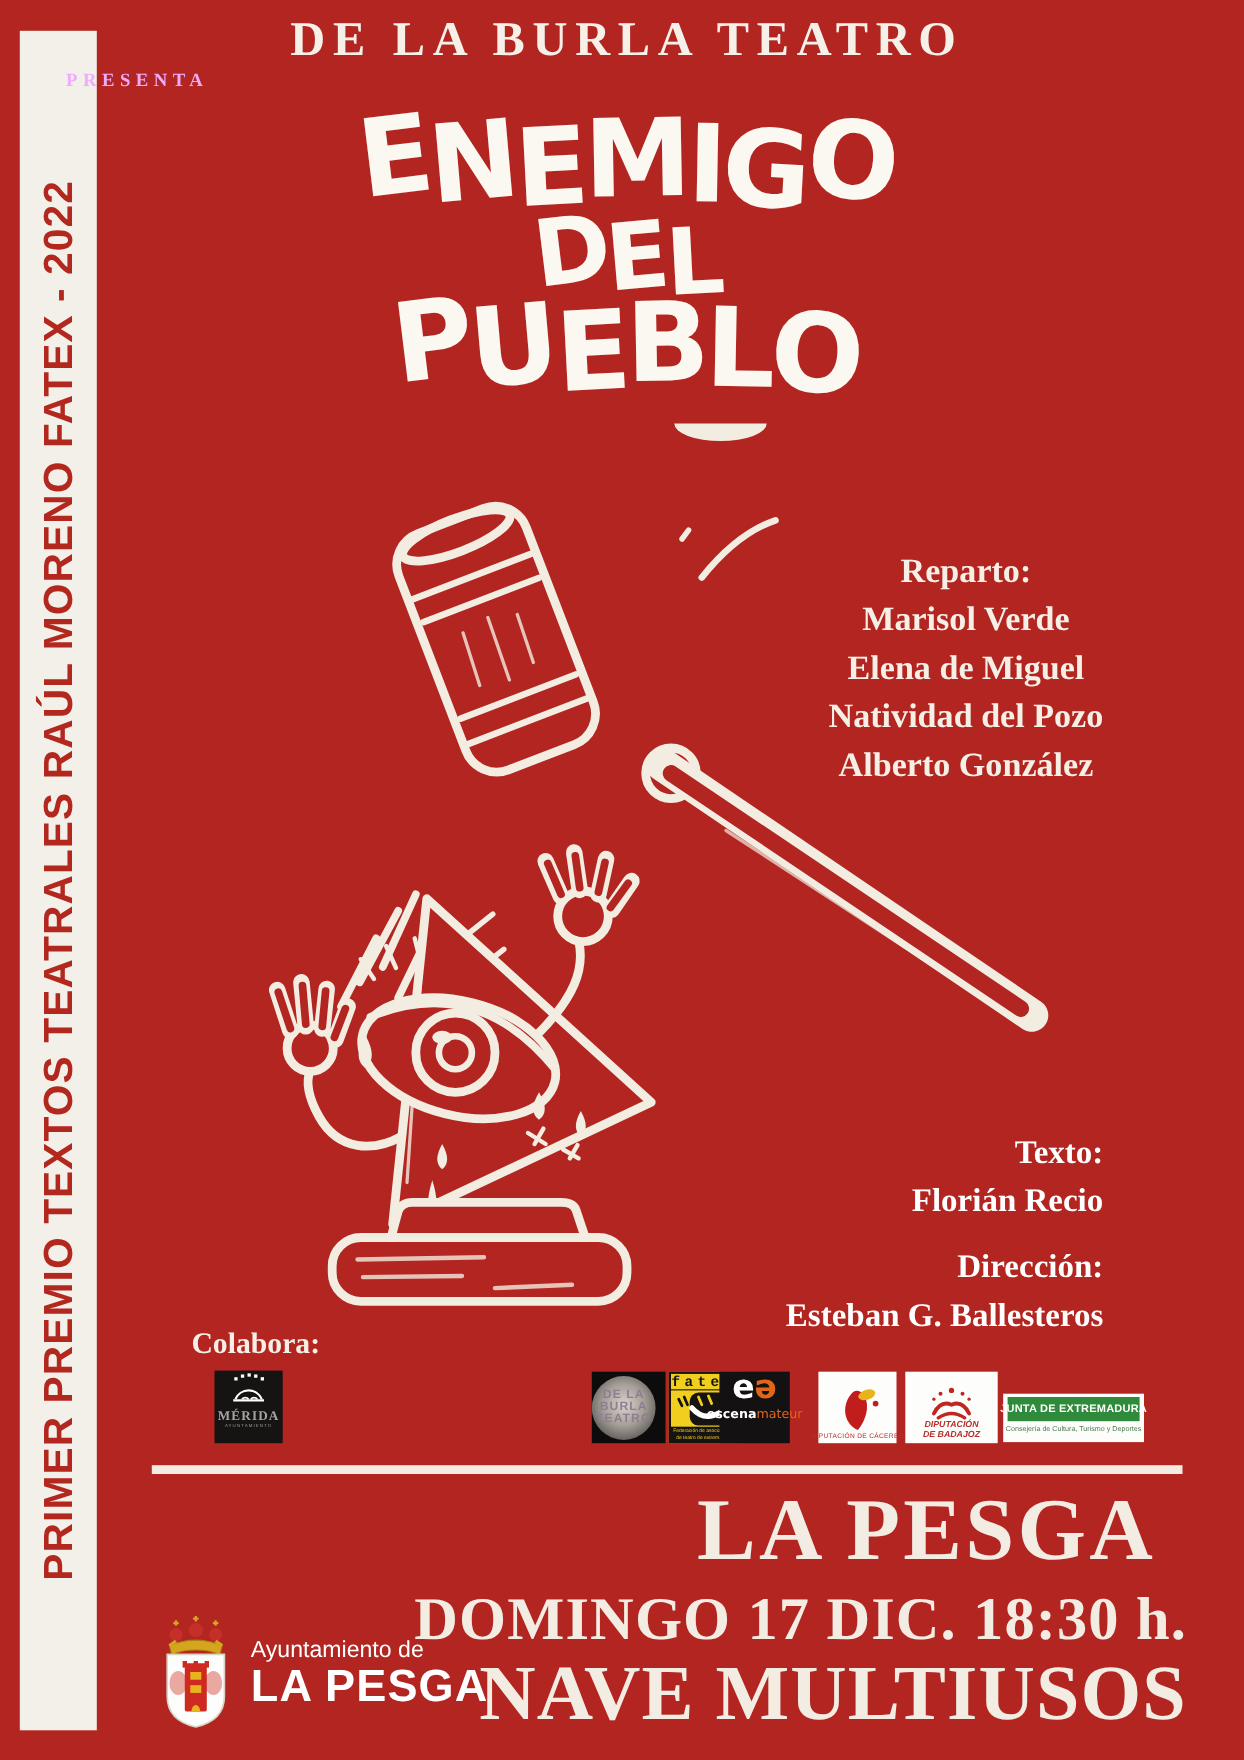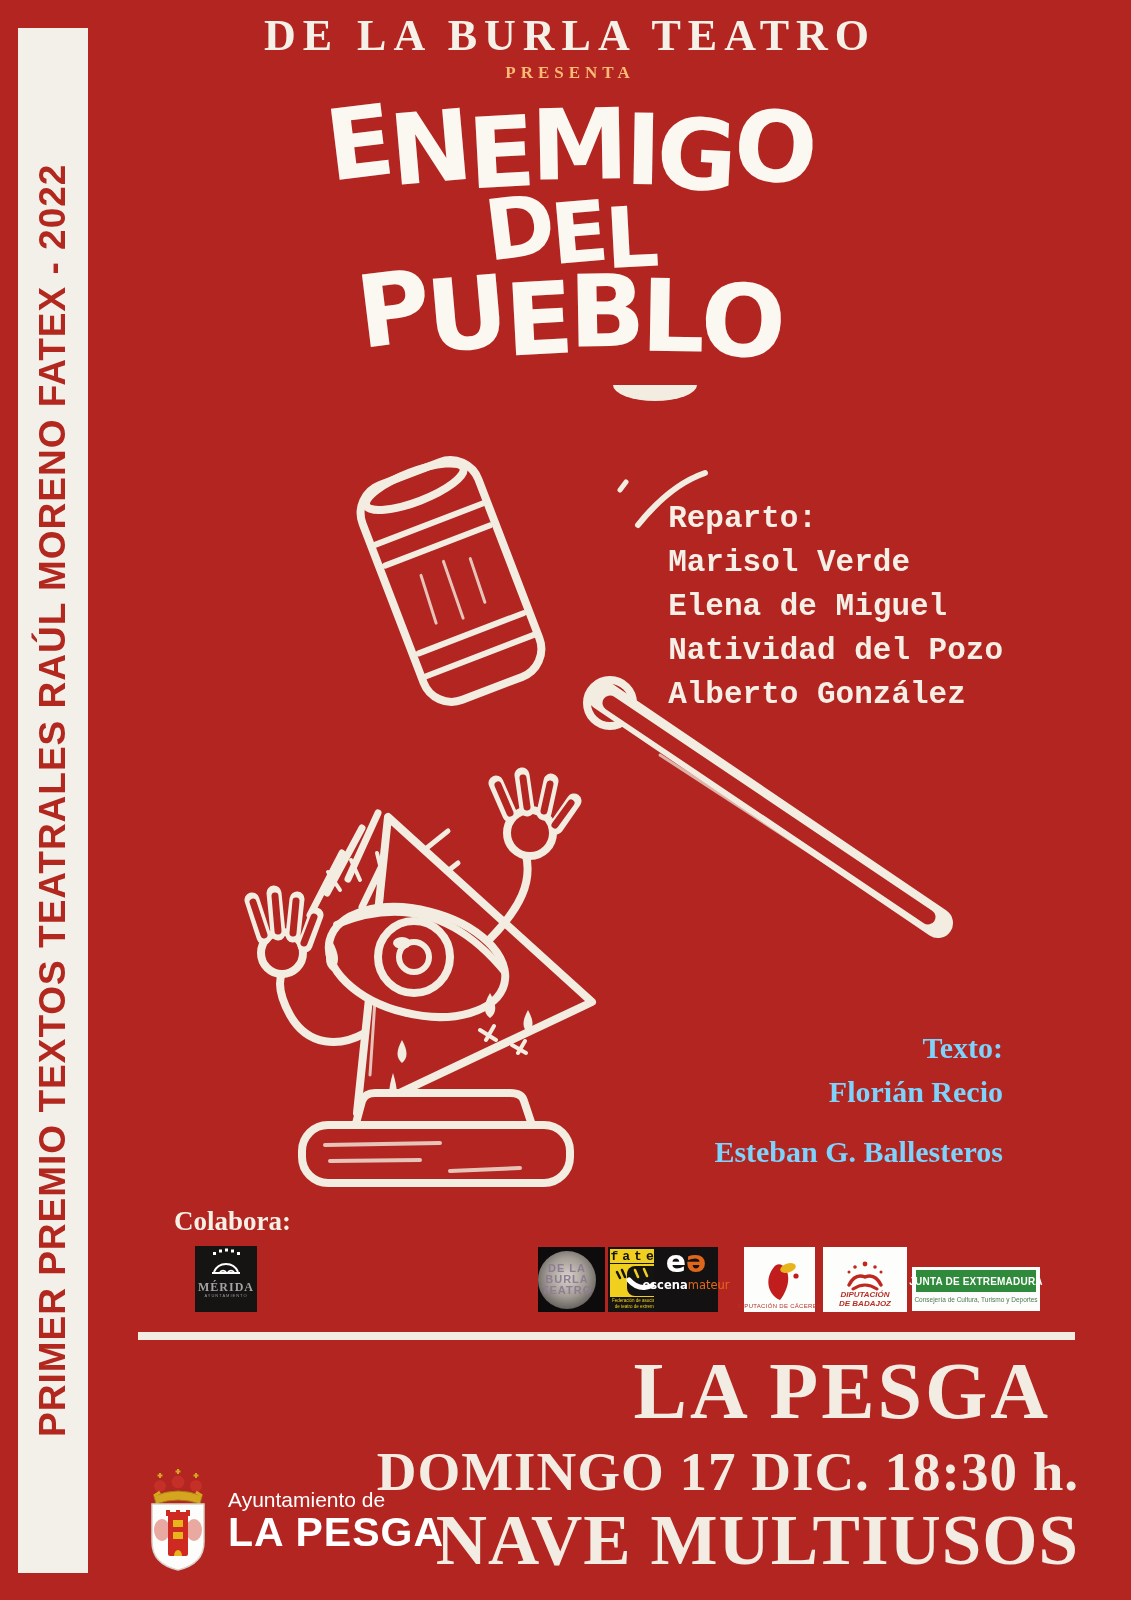--- a/index.html
+++ b/index.html
@@ -13,34 +13,34 @@
   .ribbon-text{
     position:absolute;left:0;top:0;width:100%;height:100%;
     writing-mode:vertical-rl;transform:rotate(180deg);
     display:flex;align-items:center;justify-content:center;
     font-family:"Liberation Sans",sans-serif;font-weight:bold;
     font-size:37px;letter-spacing:1px;color:#b3281e;white-space:nowrap;
   }
   
   .company{position:absolute;left:60px;top:10px;width:1020px;text-align:center;
     font-weight:bold;font-size:44px;letter-spacing:7px;color:#f6f1e8;}
-  .presenta{position:absolute;left:60px;top:63px;width:1020px;text-align:center;
-    font-weight:bold;font-size:17px;letter-spacing:5px;color:#fdba74;}
+  .presenta{position:absolute;left:60px;top:63px;width:1020px;text-align:left;
+    font-weight:bold;font-size:17px;letter-spacing:5px;color:#f0abfc;}
   
   .title{position:absolute;left:170px;top:100px;width:800px;text-align:center;
     font-family:"DejaVu Sans",sans-serif;font-weight:bold;color:#fbf8f2;line-height:1;}
   .t1{font-size:98px;letter-spacing:-4px;}
   .t2{font-size:84px;letter-spacing:-4px;margin-top:-6px;}
   .t3{font-size:100px;letter-spacing:-4px;margin-top:-10px;}
   .title span{display:inline-block;}
   
-  .cast{position:absolute;right:128px;top:497px;text-align:left;
-    font-weight:bold;font-size:31px;line-height:44px;color:#f5efe6;font-family:Liberation Mono, monospace;}
+  .cast{position:absolute;right:128px;top:497px;text-align:center;
+    font-weight:bold;font-size:31px;line-height:44px;color:#f5efe6;}
   .credits{position:absolute;right:128px;top:1026px;text-align:right;
-    font-weight:bold;font-size:30px;line-height:44px;color:#7dd3fc;}
+    font-weight:bold;font-size:30px;line-height:44px;color:#ffffff;}
   .credits .gap{height:16px;}
   
   .colabora{position:absolute;left:174px;top:1206px;font-weight:bold;font-size:27px;color:#f5efe6;}
   .merida{position:absolute;left:195px;top:1246px;width:62px;height:66px;background:#161313;
     display:flex;flex-direction:column;align-items:center;justify-content:flex-start;}
   .merida .m-name{font-family:Liberation Serif, serif;font-weight:bold;font-size:12px;
     letter-spacing:1px;color:#a3a3a3;line-height:12px;margin-top:1px;}
   .merida .m-sub{font-family:"Liberation Sans",sans-serif;font-size:4px;color:#9a9a9a;letter-spacing:1px;}
   
   .tile{position:absolute;top:1247px;height:65px;box-sizing:border-box;}
@@ -190,20 +190,21 @@
     <div>Marisol Verde</div>
     <div>Elena de Miguel</div>
     <div>Natividad del Pozo</div>
     <div>Alberto González</div>
   </div>
 
   <div class="credits">
     <div>Texto:</div>
     <div>Florián Recio</div>
     <div class="gap"></div>
+    <div>Dirección:</div>
     <div>Esteban G. Ballesteros</div>
   </div>
 
   <div class="colabora">Colabora:</div>
   <div class="merida">
     <svg width="34" height="34" viewBox="0 0 34 34">
       <g fill="none" stroke="#fff" stroke-width="2">
         <path d="M5,26 A13,13 0 0 1 29,26"></path>
         <path d="M11,26 A4,4 0 0 1 17,26 M19,26 A4,4 0 0 1 25,26" stroke-width="1.6"></path>
         <line x1="3" y1="27" x2="31" y2="27" stroke-width="2"></line>

